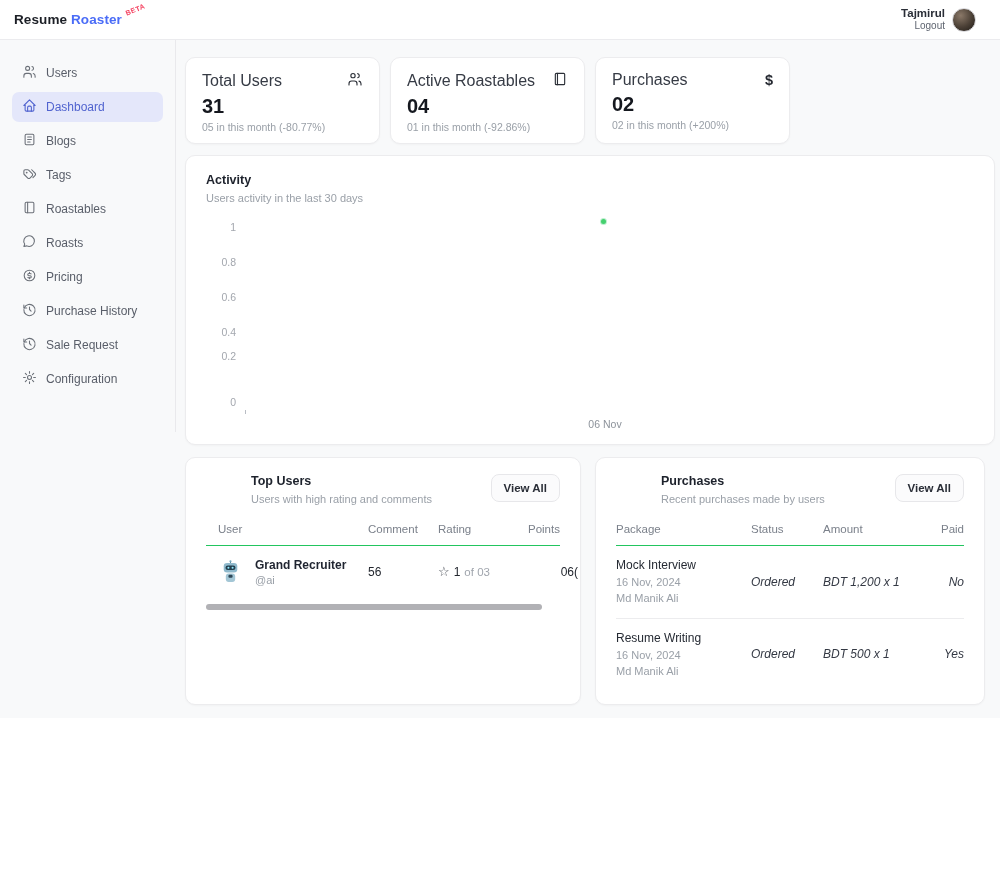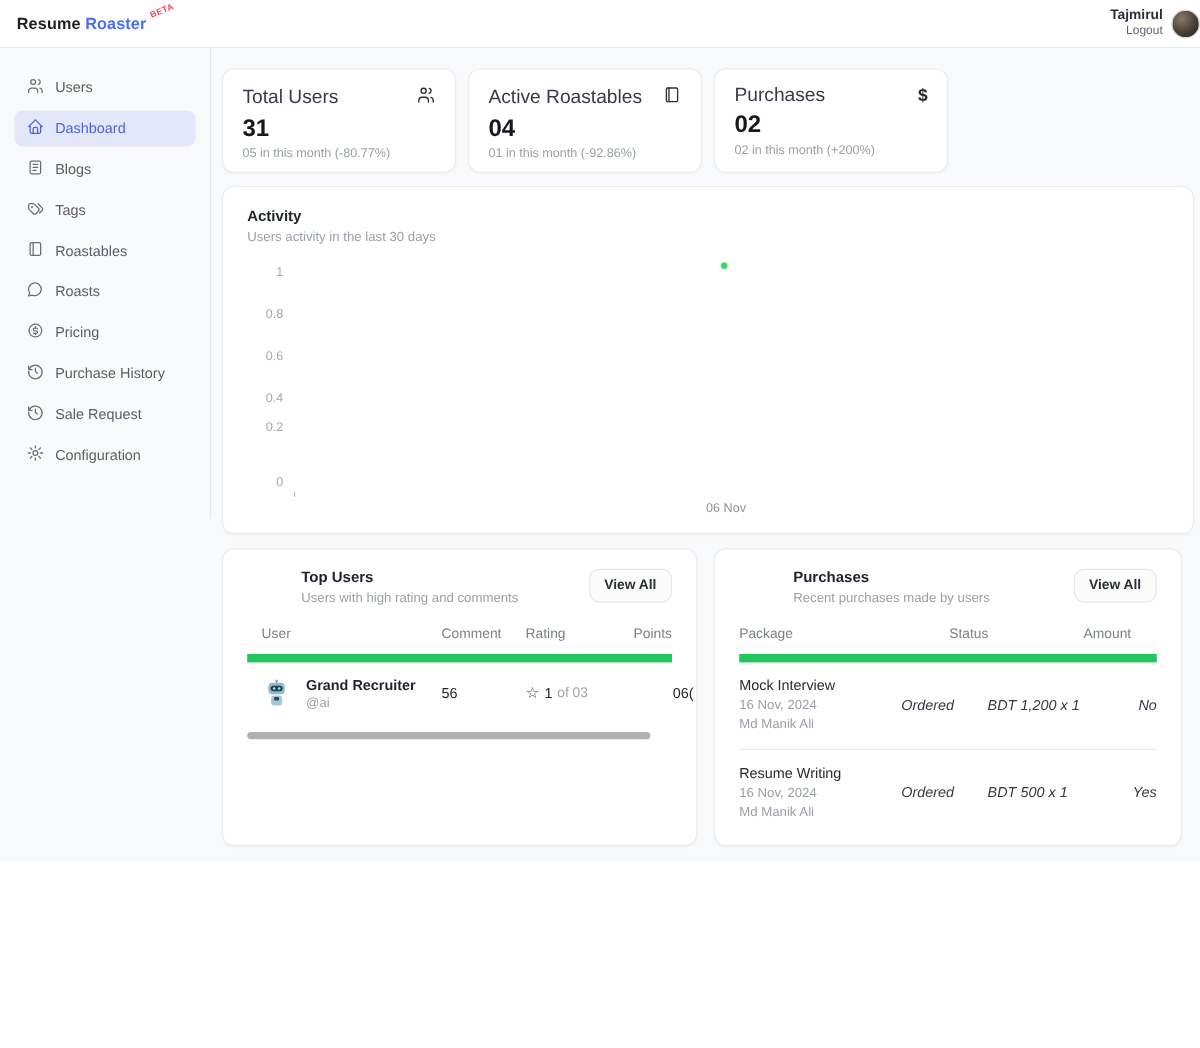--- a/index.html
+++ b/index.html
@@ -1,21 +1,21 @@
 <!DOCTYPE html>
 <html><head>
 <meta charset="utf-8">
 <style>
   * { margin:0; padding:0; box-sizing:border-box; }
   html,body { width:1000px; height:873px; background:#ffffff;
     font-family:"Liberation Sans","DejaVu Sans",sans-serif; color:#23272f; }
 
   
   .header { height:40px; background:#fff; border-bottom:1px solid #ebebee;
-    display:flex; align-items:center; justify-content:space-between; padding:0 0 0 14px; }
+    display:flex; align-items:center; justify-content:space-between; padding:0 24px 0 14px; }
   .brand { font-size:13.5px; font-weight:800; letter-spacing:.1px; position:relative; }
   .brand .b1 { color:#1c1f26; }
   .brand .b2 { color:#4a6cf7; }
   .brand .beta { position:absolute; top:-6px; right:-24px; font-size:7px; font-weight:700;
     color:#f43f5e; transform:rotate(-22deg); letter-spacing:.5px; }
   .hdr-right { display:flex; align-items:center; gap:7px; }
   .hdr-user { text-align:right; line-height:1.25; }
   .hdr-name { font-size:11.5px; font-weight:700; color:#2a2e37; }
   .hdr-logout { font-size:10px; color:#5f6570; cursor:pointer; }
   .hdr-avatar { width:24px; height:24px; border-radius:50%;
@@ -62,23 +62,23 @@
     font-size:10.5px; color:#8d939b; }
 
   
   .bottom { margin-top:12px; display:grid; grid-template-columns:396px 390px; gap:14px; }
   .panel { height:248px; padding:16px 20px; overflow:hidden; }
   .panel-head { display:flex; align-items:flex-start; justify-content:space-between;margin-left:45px; }
   .view-all { font-size:11.5px; font-weight:600; color:#2a2e37; background:#fbfbfc;
     border:1px solid #e7e7ea; border-radius:8px; padding:7px 12px; cursor:pointer;
     font-family:inherit; }
   .thead { display:grid; font-size:11.5px; color:#7b818b; margin-top:18px;
-    padding-bottom:10px; border-bottom:7px solid #22c55e; }
+    padding-bottom:10px; border-bottom:1px solid #22c55e; }
   .tu-grid { grid-template-columns:150px 70px 90px 46px 20px; padding-left:12px; }
-  .pu-grid { grid-template-columns:135px 72px 108px 1fr;gap:40px; }
+  .pu-grid { grid-template-columns:135px 72px 108px 1fr; }
   .col-right { text-align:right; }
 
   .tu-row { display:grid; grid-template-columns:150px 70px 90px 46px 20px;
     padding:12px 0 10px 12px; align-items:center; }
   .tu-user { display:flex; align-items:center; gap:12px; }
   .tu-name { font-size:12px; font-weight:700; color:#1f2430; line-height:1.3; }
   .tu-handle { font-size:11px; color:#9aa0a8; }
   .tu-val { font-size:12px; color:#23272f; }
   .rating { display:flex; align-items:center; gap:4px; font-size:12px; color:#23272f; }
   .rating .star { font-size:13px; color:#4b5058; }

